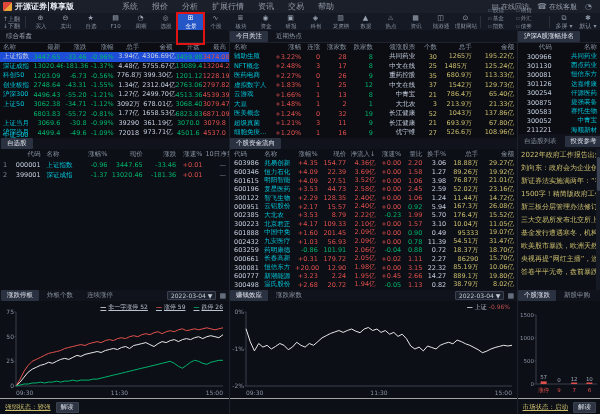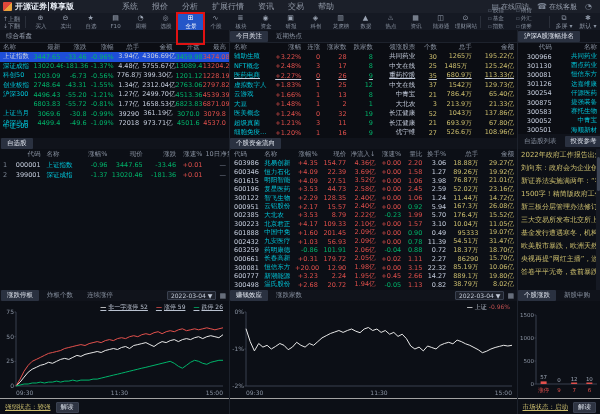--- a/index.html
+++ b/index.html
@@ -269,20 +269,30 @@
         <div class="tcell al cc" style="width: 34px;">沪深300</div>
         <div class="tcell ar cg" style="width: 30px;">4496.43</div>
         <div class="tcell ar cg" style="width: 26px;">-55.20</div>
         <div class="tcell ar cg" style="width: 27px;">-1.21%</div>
         <div class="tcell ar cw" style="width: 25px;">1.27亿</div>
         <div class="tcell ar cw" style="width: 34px;">2499.70亿</div>
         <div class="tcell ar cg" style="width: 27px;">4513.36</div>
         <div class="tcell ar cr" style="width: 26px;">4539.39</div>
       </div>
       <div class="trow" style="height: 9.5px;">
+        <div class="tcell al cc" style="width: 34px;">上证50</div>
+        <div class="tcell ar cg" style="width: 30px;">3062.38</div>
+        <div class="tcell ar cg" style="width: 26px;">-34.71</div>
+        <div class="tcell ar cg" style="width: 27px;">-1.12%</div>
+        <div class="tcell ar cw" style="width: 25px;">3092万</div>
+        <div class="tcell ar cw" style="width: 34px;">678.01亿</div>
+        <div class="tcell ar cg" style="width: 27px;">3068.40</div>
+        <div class="tcell ar cr" style="width: 26px;">3079.47</div>
+      </div>
+      <div class="trow" style="height: 9.5px;">
         <div class="tcell al cc" style="width: 34px; margin-top: 44px;">中证500</div>
         <div class="tcell ar cg" style="width: 30px;">6803.83</div>
         <div class="tcell ar cg" style="width: 26px;">-55.72</div>
         <div class="tcell ar cg" style="width: 27px;">-0.81%</div>
         <div class="tcell ar cw" style="width: 25px;">1.77亿</div>
         <div class="tcell ar cw" style="width: 34px;">1658.53亿</div>
         <div class="tcell ar cg" style="width: 27px;">6823.83</div>
         <div class="tcell ar cr" style="width: 26px;">6871.09</div>
       </div>
       <div class="trow" style="height: 9.5px;">
@@ -333,21 +343,21 @@
         <div class="tcell al cc" style="width: 42px;">NFT概念</div>
         <div class="tcell ar cr" style="width: 30px;">+2.48%</div>
         <div class="tcell ar cr" style="width: 17px;">3</div>
         <div class="tcell ar cr" style="width: 25px;">17</div>
         <div class="tcell ar cg" style="width: 25px;">8</div>
         <div class="tcell ar cw" style="width: 42px;">中文在线</div>
         <div class="tcell ar cy" style="width: 20px;">25</div>
         <div class="tcell ar cy" style="width: 34px; text-align: center;">1485万</div>
         <div class="tcell ar cy" style="width: 42px;">125.24亿</div>
       </div>
-      <div class="trow" style="height: 9.5px; text-decoration: underline;">
+      <div class="trow" style="height: 9.5px;">
         <div class="tcell al cc" style="width: 42px;">医药电商</div>
         <div class="tcell ar cr" style="width: 30px;">+2.27%</div>
         <div class="tcell ar cr" style="width: 17px;">0</div>
         <div class="tcell ar cr" style="width: 25px;">26</div>
         <div class="tcell ar cg" style="width: 25px;">9</div>
         <div class="tcell ar cw" style="width: 42px;">重药控股</div>
         <div class="tcell ar cy" style="width: 20px;">35</div>
         <div class="tcell ar cy" style="width: 34px;">680.9万</div>
         <div class="tcell ar cy" style="width: 42px;">113.33亿</div>
       </div>
@@ -449,21 +459,21 @@
       </div>
       <div class="trow" style="height: 9.2px;">
         <div class="tcell ar cw" style="width: 36px;">300583</div>
         <div class="tcell ar cc" style="width: 44px;">赛托生物</div>
       </div>
       <div class="trow" style="height: 9.2px;">
         <div class="tcell ar cw" style="width: 36px;">300052</div>
         <div class="tcell ar cc" style="width: 44px;">中青宝</div>
       </div>
       <div class="trow" style="height: 9.2px;">
-        <div class="tcell ar cw" style="width: 36px;">300501</div>
+        <div class="tcell ar cw" style="width: 36px;">211221</div>
         <div class="tcell ar cc" style="width: 44px;">海顺新材</div>
       </div>
     </div>
 
   <div class="strip" style="left:0;top:138px;width:229px;height:11px;">
     <span class="tab active">自选股</span>
   </div>
   <div class="strip" style="left:229px;top:138px;width:288px;height:11px;">
     <span class="tab active">个股资金流向</span>
   </div>

